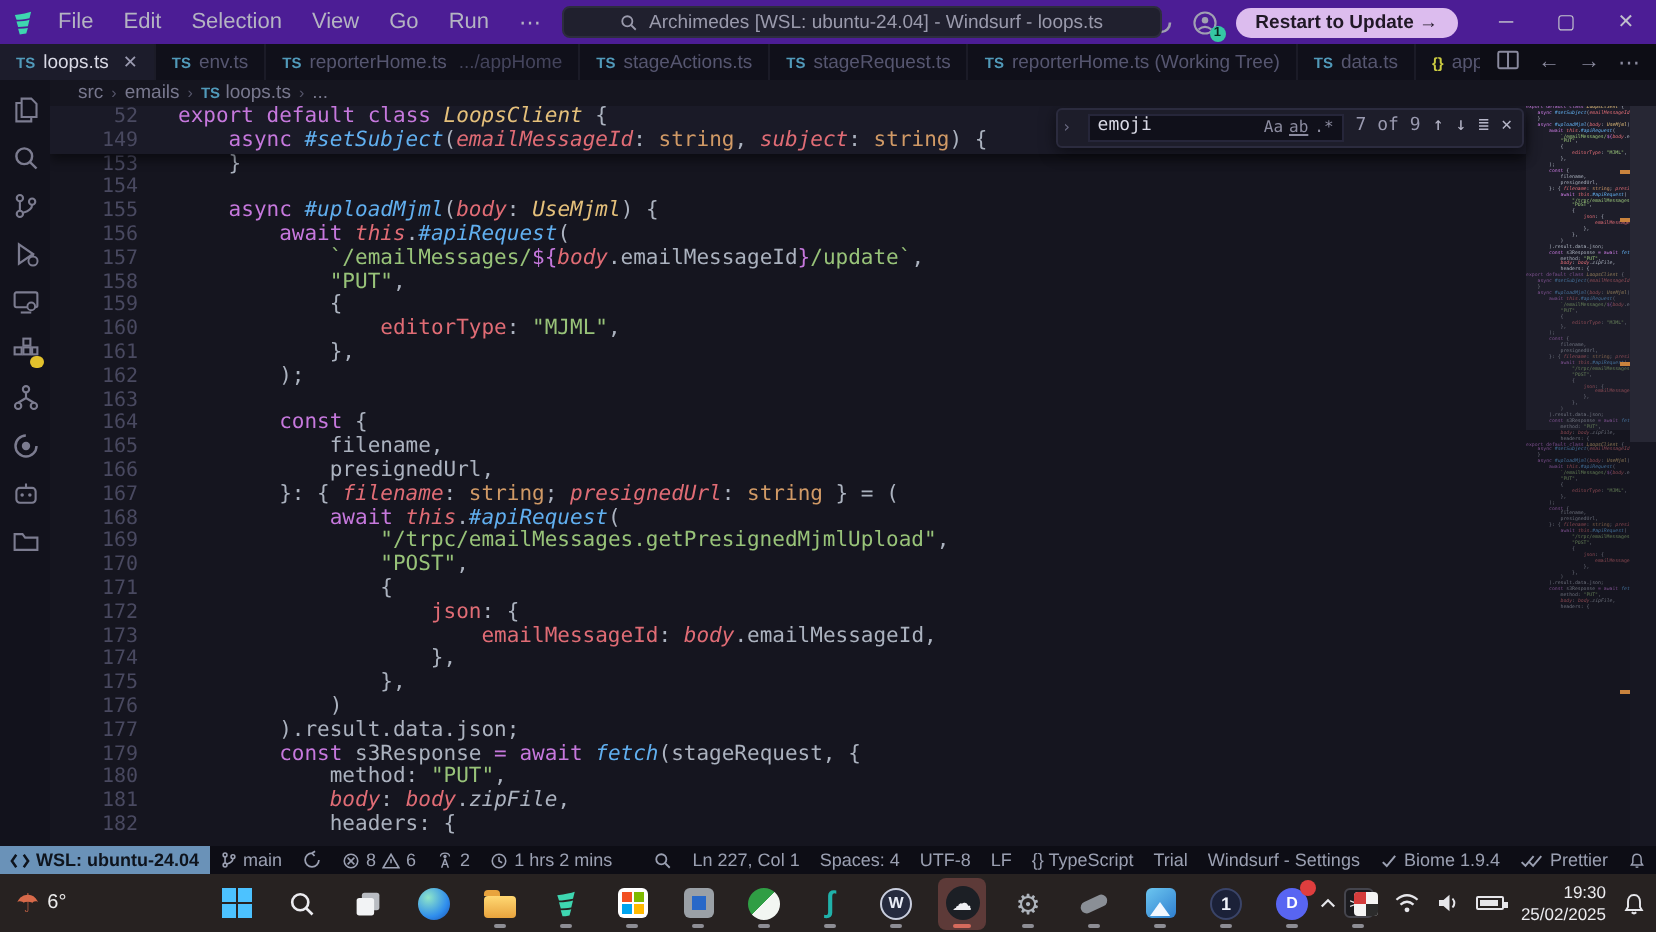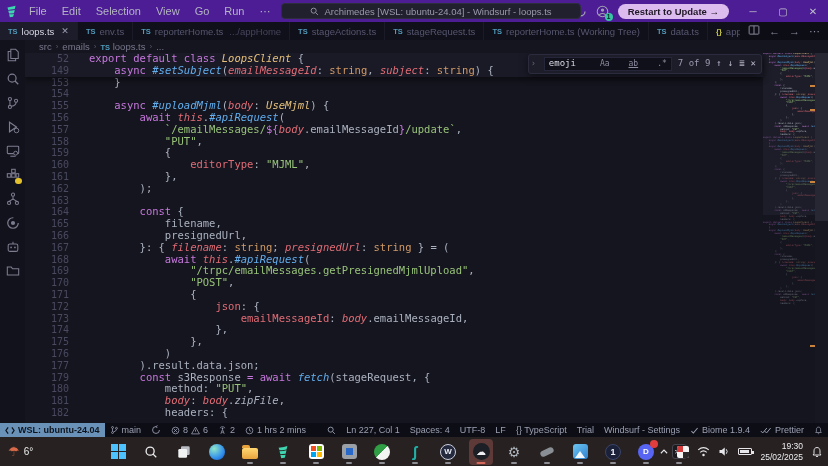--- a/index.html
+++ b/index.html
@@ -47,21 +47,21 @@
   .ln{flex:0 0 44px;text-align:right;color:#494960;font-size:10px}
   .lc{padding-left:20px}
   .sticky-block{background:#1a1a27;box-shadow:0 3px 5px rgba(0,0,0,.45);position:relative;z-index:2}
   .tk-k{color:#c678dd}.tk-c{color:#e5c07b;font-style:italic}.tk-f{color:#61afef;font-style:italic}
   .tk-p{color:#e06c75;font-style:italic}.tk-t{color:#d19a66}.tk-s{color:#98c379}
   .tk-pr{color:#e06c75}.tk-i{color:#c678dd}.tk-it{color:#abb2bf;font-style:italic}.tk-pl{color:#abb2bf}
 
   
   .find-widget{position:absolute;top:1px;right:66px;height:20px;background:#1d1d2a;border:1px solid #2b2b3e;border-radius:3px;display:flex;align-items:center;gap:6px;padding-right:5px;box-shadow:0 2px 8px rgba(0,0,0,.5);z-index:6;font-size:9px;color:#b4b4c6}
   .find-grip{width:9px;height:100%;display:flex;align-items:center;justify-content:center;color:#6a6a82;font-size:8px}
-  .find-input{width:128px;height:14px;background:#10101a;border:1px solid #26263a;display:flex;align-items:center;padding:0 4px;gap:19px;color:#dadae6}
+  .find-input{width:128px;height:14px;background:#10101a;border:1px solid #26263a;display:flex;align-items:center;padding:0 4px;gap:3px;color:#dadae6}
   .find-input .q{flex:1;font-size:9px}
   .find-opt{color:#8c8ca0;font-size:8px}
   .find-count{white-space:nowrap;color:#9a9ab0}
   .find-btn{color:#b6b6c8;font-size:9px}
 
   
   .minimap{position:absolute;top:0;right:13px;width:52px;bottom:0;overflow:hidden;font-family:"DejaVu Sans Mono",monospace;font-size:2.4px;line-height:2.9px;white-space:pre;z-index:1}
   .minimap .rep2{opacity:.55}
   .mini-view{position:absolute;top:0;right:13px;width:52px;height:162px;background:rgba(190,190,230,.05);z-index:1}
   .scrollbar{position:absolute;top:0;right:0;width:13px;bottom:0;background:#171722}

